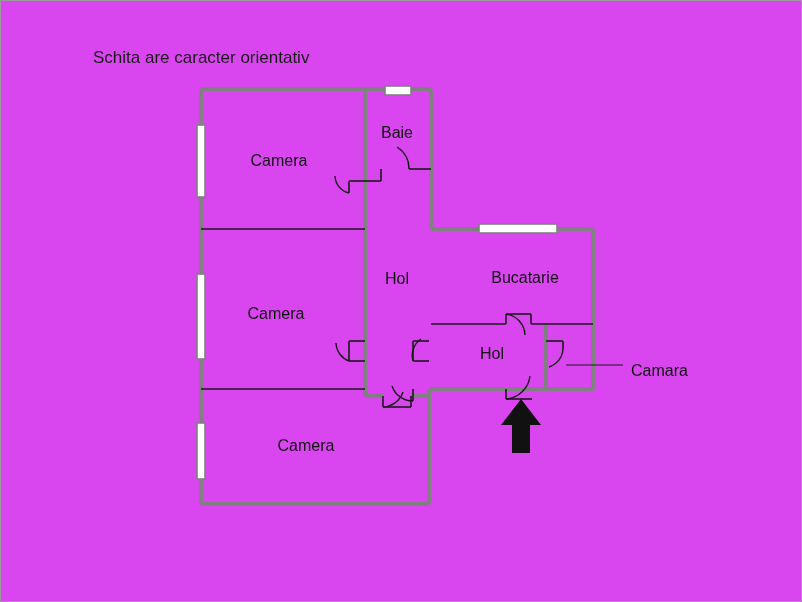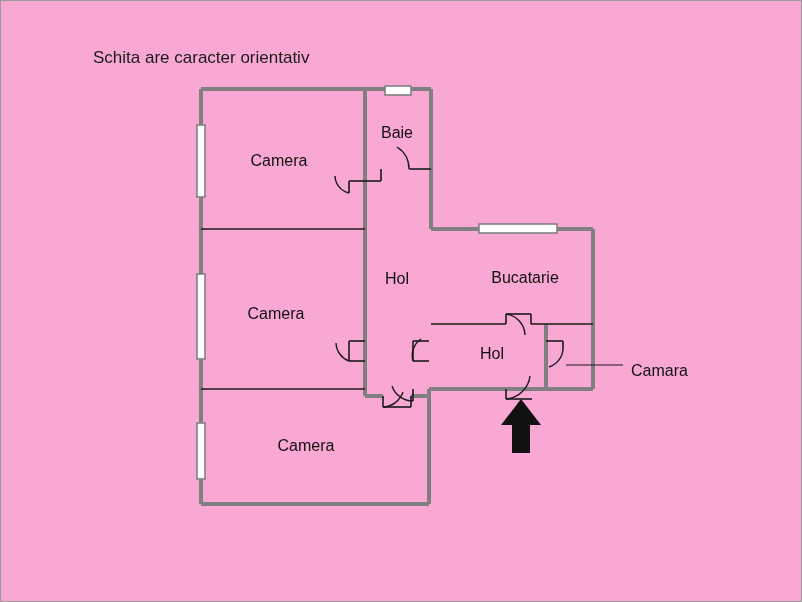--- a/index.html
+++ b/index.html
@@ -8,21 +8,21 @@
     padding: 0;
     background: #ffffff;
   }
   body {
     font-family: "Liberation Sans", "DejaVu Sans", sans-serif;
   }
   #page {
     position: relative;
     width: 802px;
     height: 602px;
-    background: #f9a8d4;
+    background: #d946ef;
     border: 1px solid #9a9a9a;
     box-sizing: border-box;
     overflow: hidden;
   }
   #plan-svg {
     position: absolute;
     left: 0;
     top: 0;
     width: 802px;
     height: 602px;

